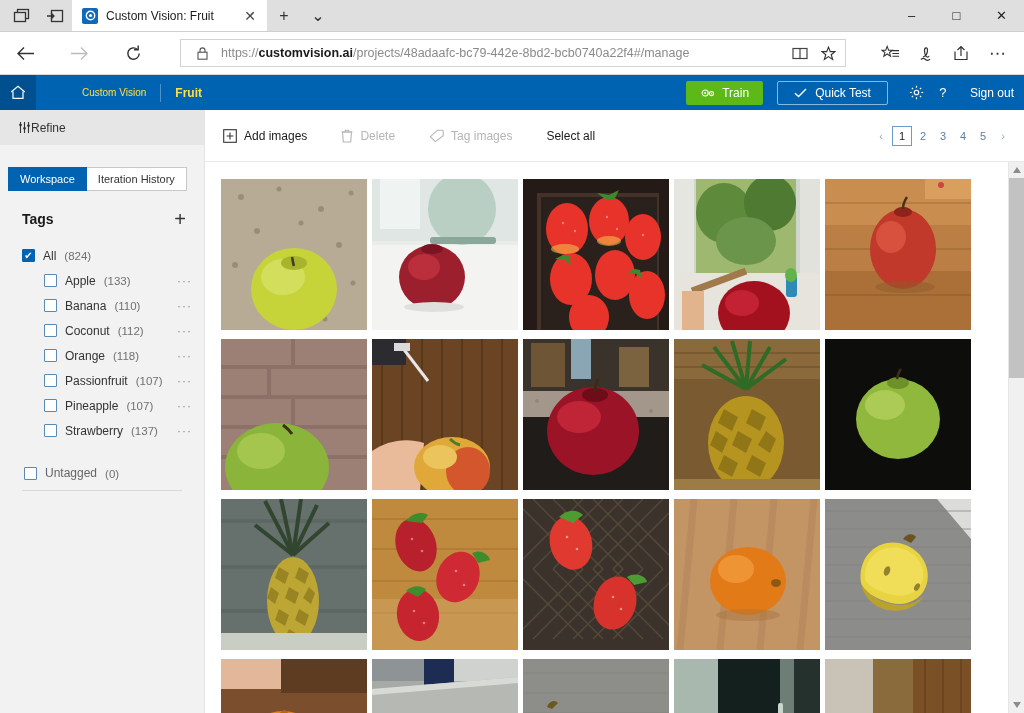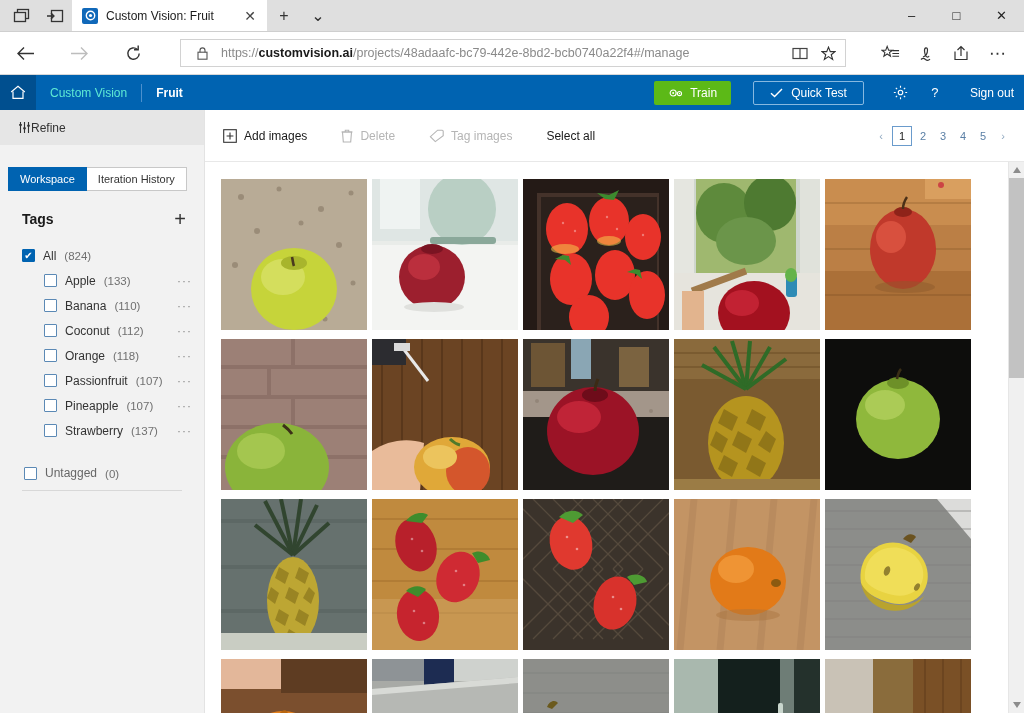--- a/index.html
+++ b/index.html
@@ -79,35 +79,35 @@
   .appbar {
     height: 35px; background: #0063b1; display: flex; align-items: stretch; flex: none;
   }
   .home {
     width: 36px; background: #004f8f; display: flex; align-items: center; justify-content: center;
     color: #fff;
   }
   .brand {
     display: flex; align-items: center; gap: 0; padding-left: 14px; color: #fff;
   }
-  .brand-name { font-size: 12px; color: #5eead4; }
+  .brand-name { font-size: 10px; color: #fde047; margin-left: 32px; }
   .brand-div { width: 1px; height: 18px; background: #4c90cd; margin: 0 14px; }
-  .brand-proj { font-size: 12px; font-weight: 700; color: #ffffff; }
+  .brand-proj { font-size: 12px; font-weight: 700; color: #fde047; }
 
   .apptabs { display: flex; align-items: flex-end; margin-left: 42px; height: 35px; }
   .apptab {
     padding: 0 16px; height: 28px; display: flex; align-items: center;
     font-size: 11.5px; letter-spacing: .3px; color: #e5eef7;
   }
   .apptab.active {
     background: #fff; color: #1a6bb5; height: 29px;
     border-radius: 4px 4px 0 0; font-weight: 400;
   }
 
-  .appbar-right { margin-left: auto; display: flex; align-items: center; gap: 8px; padding-right: 10px; }
+  .appbar-right { margin-left: auto; display: flex; align-items: center; gap: 0; padding-right: 10px; }
   .btn-train {
     background: #5cb917; color: #fff; height: 24px; border-radius: 2px;
     display: flex; align-items: center; gap: 6px; padding: 0 14px;
     font-size: 12px; margin-right: 14px;
   }
   .btn-quicktest {
     border: 1px solid #86b8e0; color: #fff; height: 24px; border-radius: 2px;
     display: flex; align-items: center; gap: 8px; padding: 0 16px;
     font-size: 12px; margin-right: 16px;
   }

